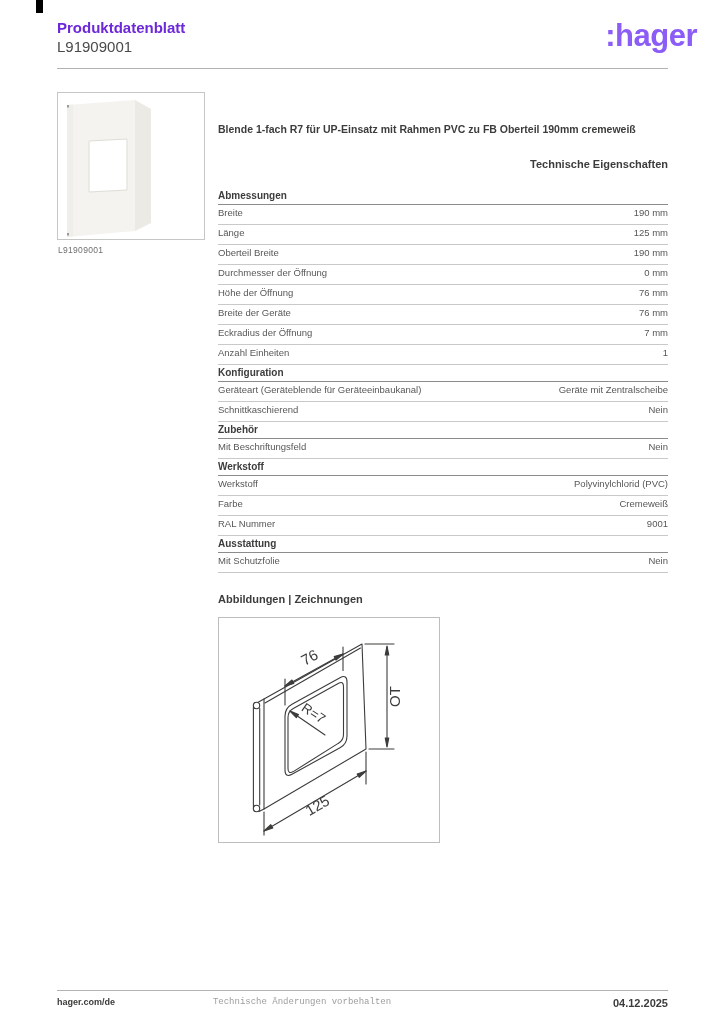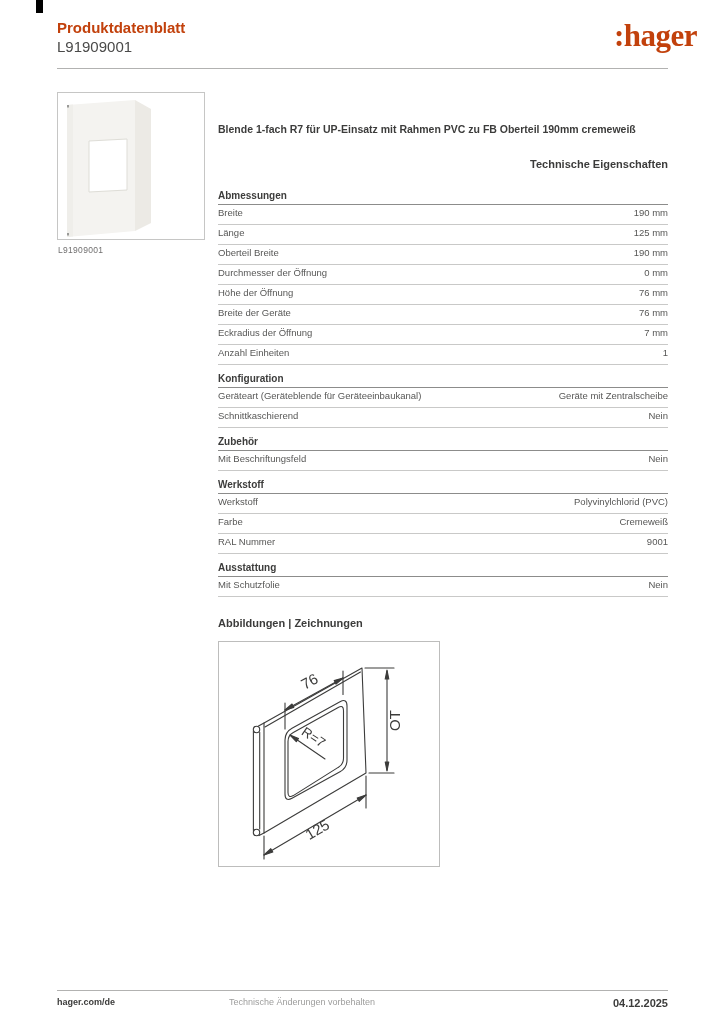--- a/index.html
+++ b/index.html
@@ -1,52 +1,52 @@
 <!DOCTYPE html>
 <html><head>
 <meta charset="utf-8">
 <style>
   html,body{margin:0;padding:0;background:#fff;}
   .page{position:relative;width:724px;height:1024px;background:#fff;overflow:hidden;
         font-family:"Liberation Sans","DejaVu Sans",sans-serif;color:#3c3c3b;}
   .reg-mark{position:absolute;left:36px;top:0;width:7px;height:13px;background:#000;}
-  .hdr-title{position:absolute;left:57px;top:19px;font-size:15px;font-weight:bold;color:#c2410c;}
+  .hdr-title{position:absolute;left:57px;top:19px;font-size:15px;font-weight:bold;color:#6d28d9;}
   .hdr-code{position:absolute;left:57px;top:38px;font-size:15px;font-weight:normal;color:#4a4a49;}
   .logo{position:absolute;right:27px;top:18px;font-size:31px;font-weight:bold;letter-spacing:-0.5px;}
   .rule{position:absolute;left:57px;width:611px;height:1px;background:#b2b2b1;}
   .rule-top{top:68px;}
   .rule-bottom{top:990px;}
   .img-box{position:absolute;left:57px;top:92px;width:148px;height:148px;border:1px solid #c6c6c5;box-sizing:border-box;background:#fff;}
   .img-caption{position:absolute;left:58px;top:245px;font-size:8.5px;color:#706f6f;letter-spacing:0.3px;}
   .col{position:absolute;left:218px;top:95px;width:450px;}
   .desc{font-size:10.5px;font-weight:bold;color:#3c3c3b;white-space:nowrap;margin-top:28px;}
   .tech-head{margin-top:23px;font-size:11px;font-weight:bold;color:#3c3c3b;text-align:right;}
   .spec-sections{margin-top:20px;}
-  .spec-section{margin-bottom:8px;}
+  .spec-section{margin-bottom:2px;}
   .spec-head{font-size:10px;font-weight:bold;color:#3c3c3b;padding-bottom:3px;border-bottom:1px solid #8c8c8b;}
   .spec-row{display:flex;justify-content:space-between;align-items:flex-end;height:13px;
             padding-bottom:6px;border-bottom:1px solid #c9c9c8;font-size:9.5px;color:#575756;}
   .spec-label{white-space:nowrap;}
   .spec-value{white-space:nowrap;text-align:right;}
   .draw-head{margin-top:20px;font-size:11px;font-weight:bold;color:#3c3c3b;}
   .draw-box{margin-top:12px;width:222px;height:226px;border:1px solid #bdbdbc;box-sizing:border-box;}
   .ftr-site{position:absolute;left:57px;top:997px;font-size:9px;font-weight:bold;color:#3c3c3b;}
-  .ftr-note{position:absolute;left:0;top:997px;width:604px;text-align:center;font-size:9px;color:#9d9d9c;}
+  .ftr-note{position:absolute;left:0;top:997px;width:604px;text-align:center;font-size:9px;color:#9d9d9c;font-family:Liberation Mono, monospace;}
   .ftr-date{position:absolute;right:56px;top:997px;font-size:11px;font-weight:bold;color:#3c3c3b;}
 </style>
 </head>
 <body>
 
 <div class="page">
 
   <div class="reg-mark"></div>
 
   <div class="hdr-title">Produktdatenblatt</div>
   <div class="hdr-code">L91909001</div>
-  <div class="logo" id="logo" style="color: #c2410c; font-family: Liberation Serif, serif;">:hager</div>
+  <div class="logo" id="logo" style="color: #8b5cf6;">:hager</div>
 
   <div class="rule rule-top"></div>
 
   <div class="img-box">
     <svg width="146" height="146" viewBox="0 0 146 146">
       <polygon points="9,12 77,7 77,138 9,144" fill="#f4f3f0"></polygon>
       <polygon points="77,7 93,16 93,130 77,138" fill="#eceae5"></polygon>
       <polygon points="9,12 15,11.6 15,143.6 9,144" fill="#efeeea"></polygon>
       <polygon points="31,48 69,46 69,97 31,99" fill="#ffffff" stroke="#deddd7" stroke-width="1"></polygon>
       <rect x="9" y="12" width="2" height="2.5" fill="#9a9a98"></rect>

